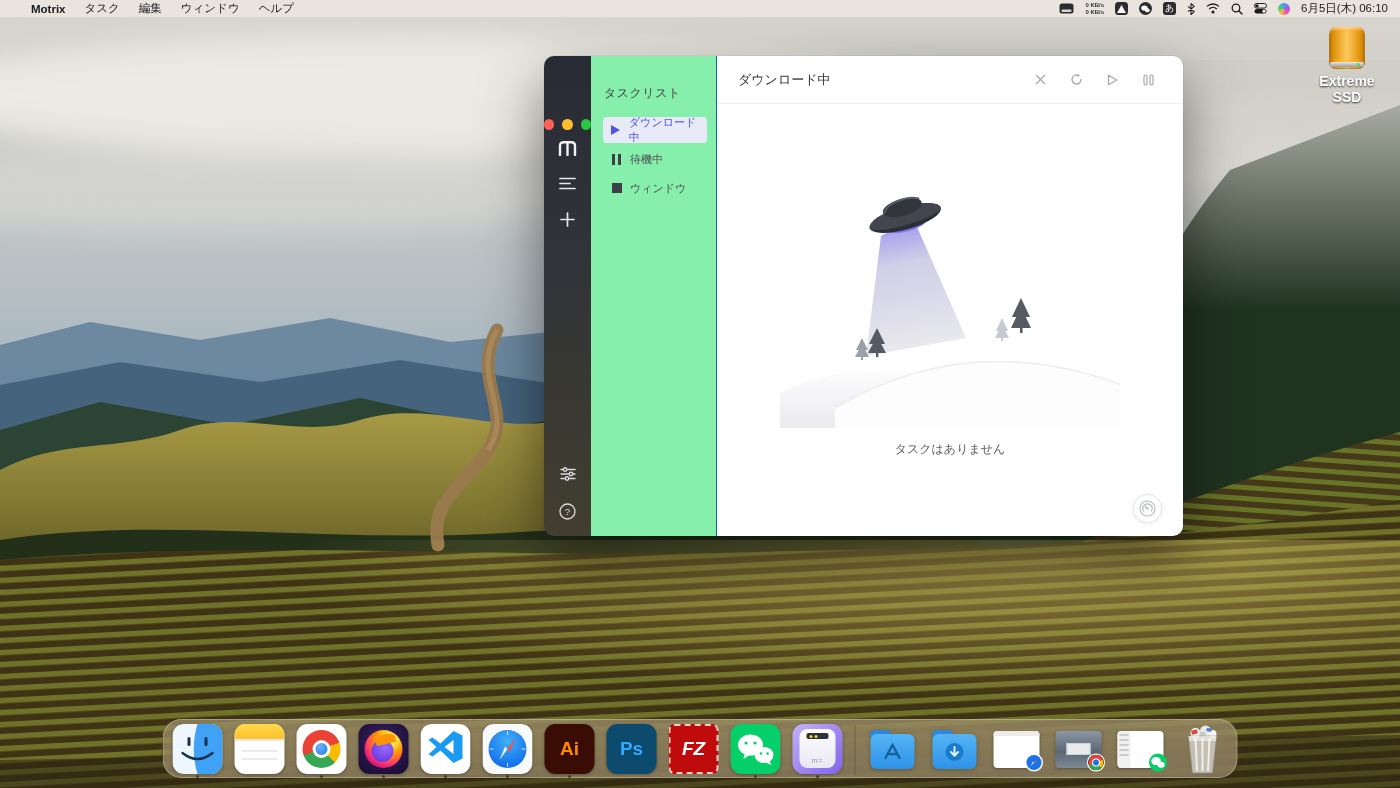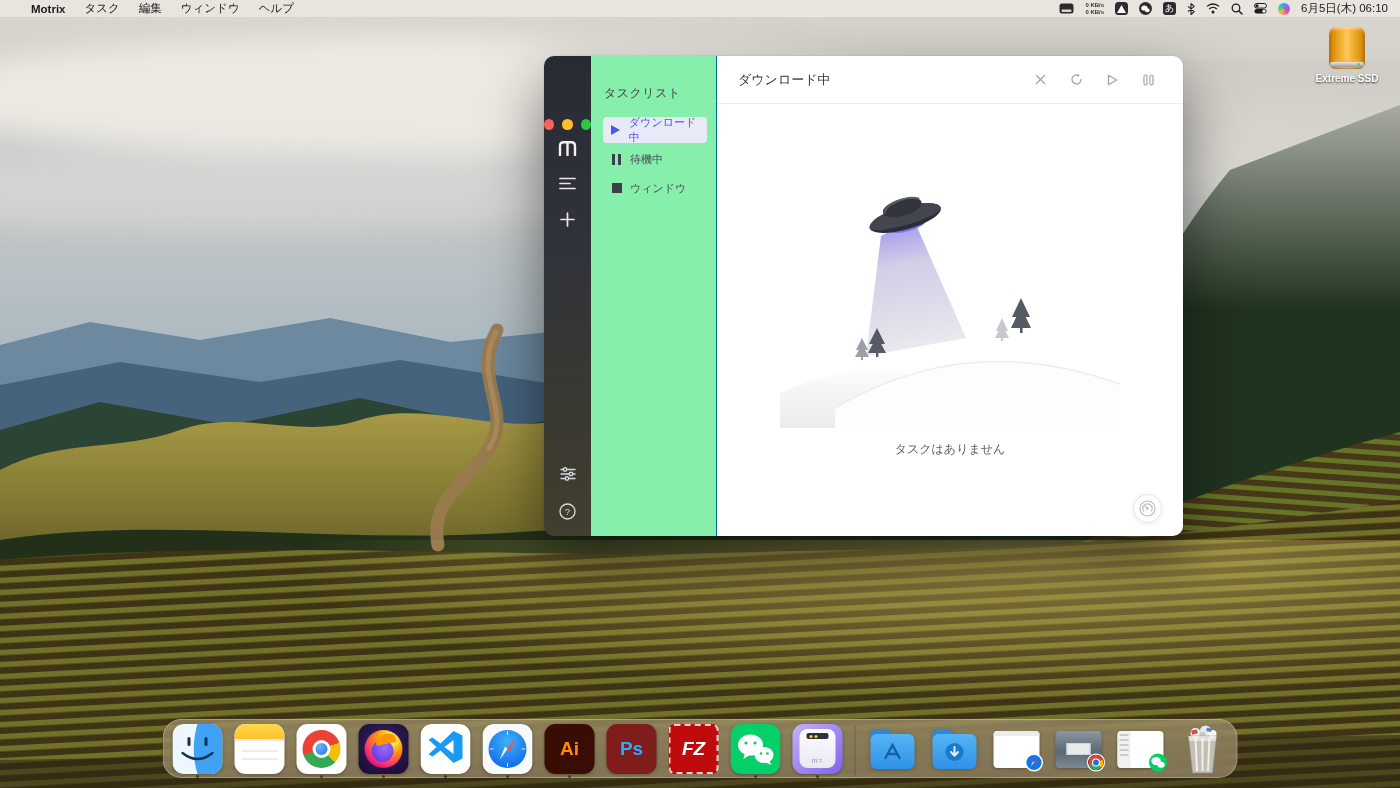--- a/index.html
+++ b/index.html
@@ -34,21 +34,21 @@
   .drive { position:absolute; top:27px; right:14px; width:78px; z-index:5; text-align:center; }
   .drive .ssd { width:36px; height:42px; margin:0 auto; border-radius:7px; position:relative;
     background:linear-gradient(90deg,#b36b00 0%,#f5a11c 18%,#ffc14e 50%,#f5a11c 82%,#b36b00 100%);
     box-shadow:inset 0 2px 2px rgba(255,255,255,.4), inset 0 -1px 2px rgba(0,0,0,.3); }
   .drive .ssd::before { content:""; position:absolute; left:3px; right:3px; top:4px; height:28px;
     border-radius:4px; background:linear-gradient(90deg,#d88c00,#ffc95e 50%,#d88c00); }
   .drive .ssd::after { content:""; position:absolute; left:1px; right:1px; bottom:2px; height:5px;
     background:linear-gradient(#e8e8e8,#9b9b9b); border-radius:2px; }
   .drive .led { position:absolute; right:5px; bottom:3.5px; width:3px; height:3px; border-radius:50%;
     background:#3ddc55; z-index:2; }
-  .drive-label { margin-top:4px; font-size:10px; font-weight:bold; color:#fff;
+  .drive-label { margin-top:4px; font-size:14px; font-weight:bold; color:#fff;
     text-shadow:0 1px 2px rgba(0,0,0,.75); }
 
   
   .window { position:absolute; left:544px; top:56px; width:639px; height:480px; z-index:20;
     border-radius:10px; overflow:hidden; display:flex;
     box-shadow:0 25px 60px rgba(0,0,0,.5), 0 0 1px rgba(0,0,0,.4); }
   .side { width:47px; flex:0 0 47px; position:relative;
     background:linear-gradient(180deg,#282b33 0%,#30333a 40%,#3a3931 75%,#423e30 100%); }
   .traffic { position:absolute; top:64px; left:0; width:100%; display:flex; justify-content:center; gap:8px; top:63px; }
   .traffic { top:63px; }
@@ -494,21 +494,21 @@
   </div>
 
   <div class="dock-item">
     <div class="tile" style="background:#3a0d04">
       <span class="tile-label" style="color:#ff8a00">Ai</span>
     </div>
     <span class="dot"></span>
   </div>
 
   <div class="dock-item">
-    <div class="tile" style="background:#7f1d1d">
+    <div class="tile" style="background:#0c4a6e">
       <span class="tile-label" style="color:#31a8ff">Ps</span>
     </div>
   </div>
 
   <div class="dock-item">
     <div class="tile flat" style="background:#bf0b0b;border-radius:6px;border:2px dashed rgba(255,255,255,.8)">
       <span class="tile-label" style="color:#fff;font-style:italic">FZ</span>
     </div>
   </div>
 

